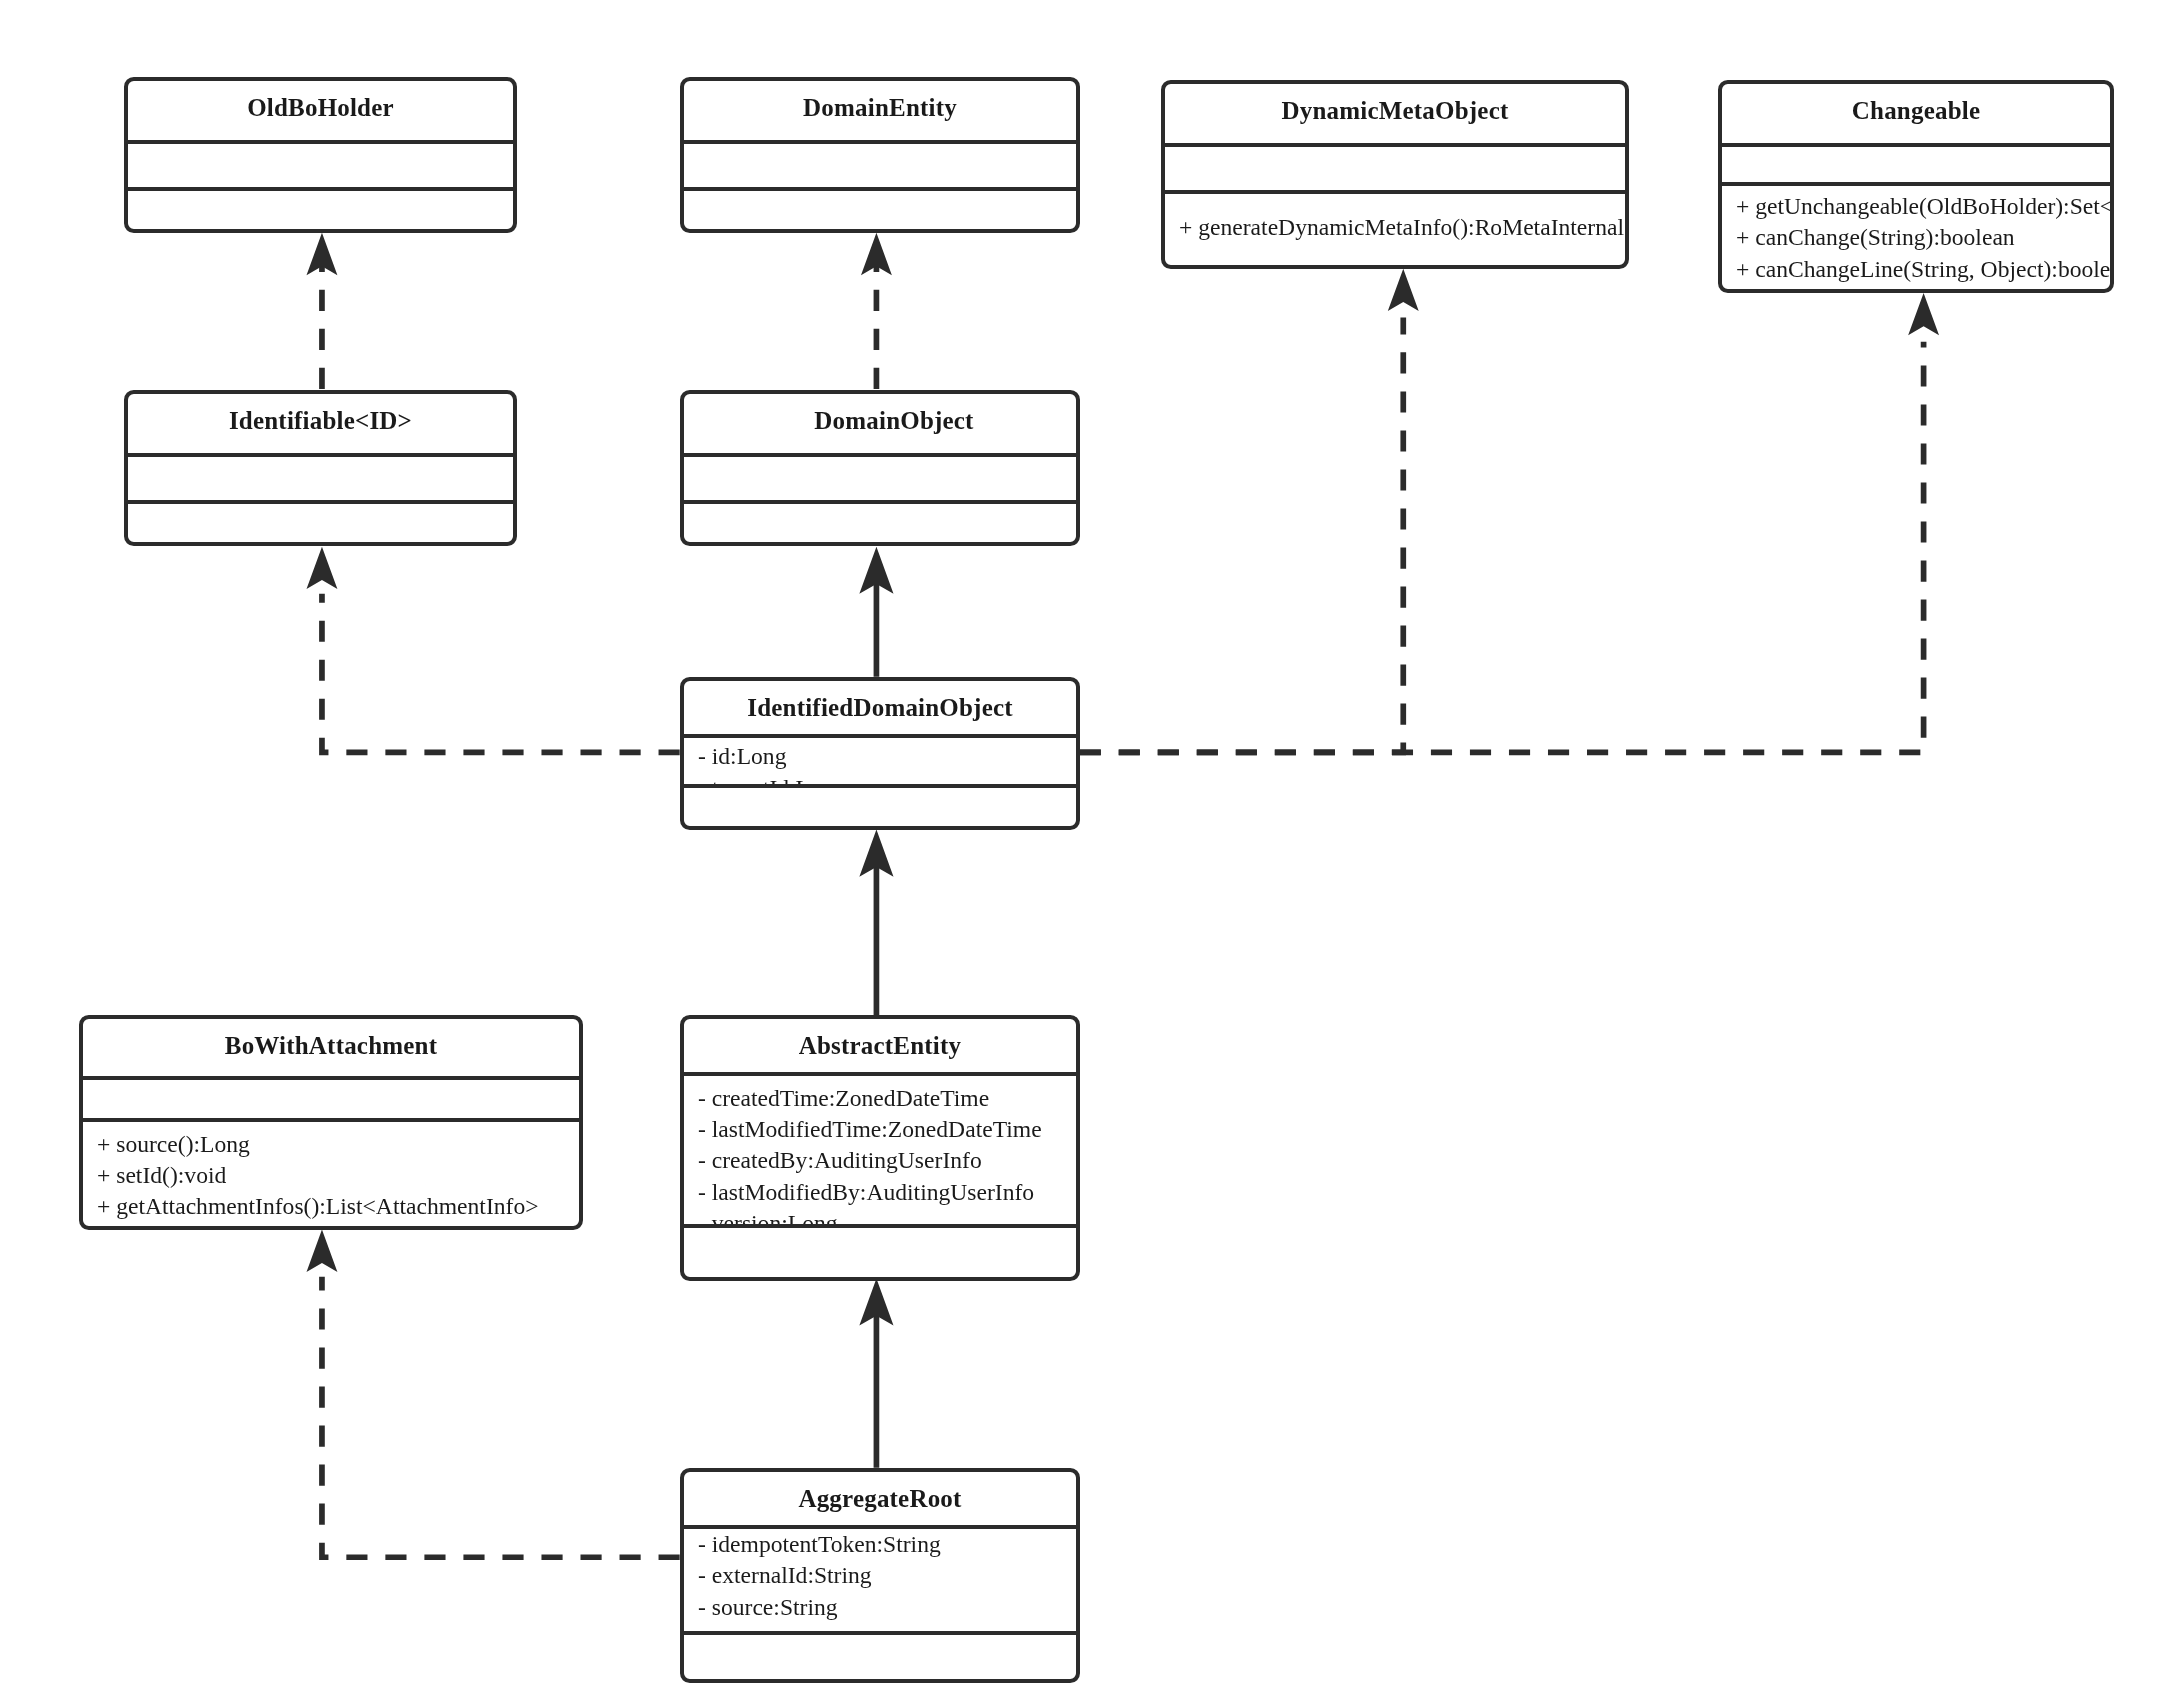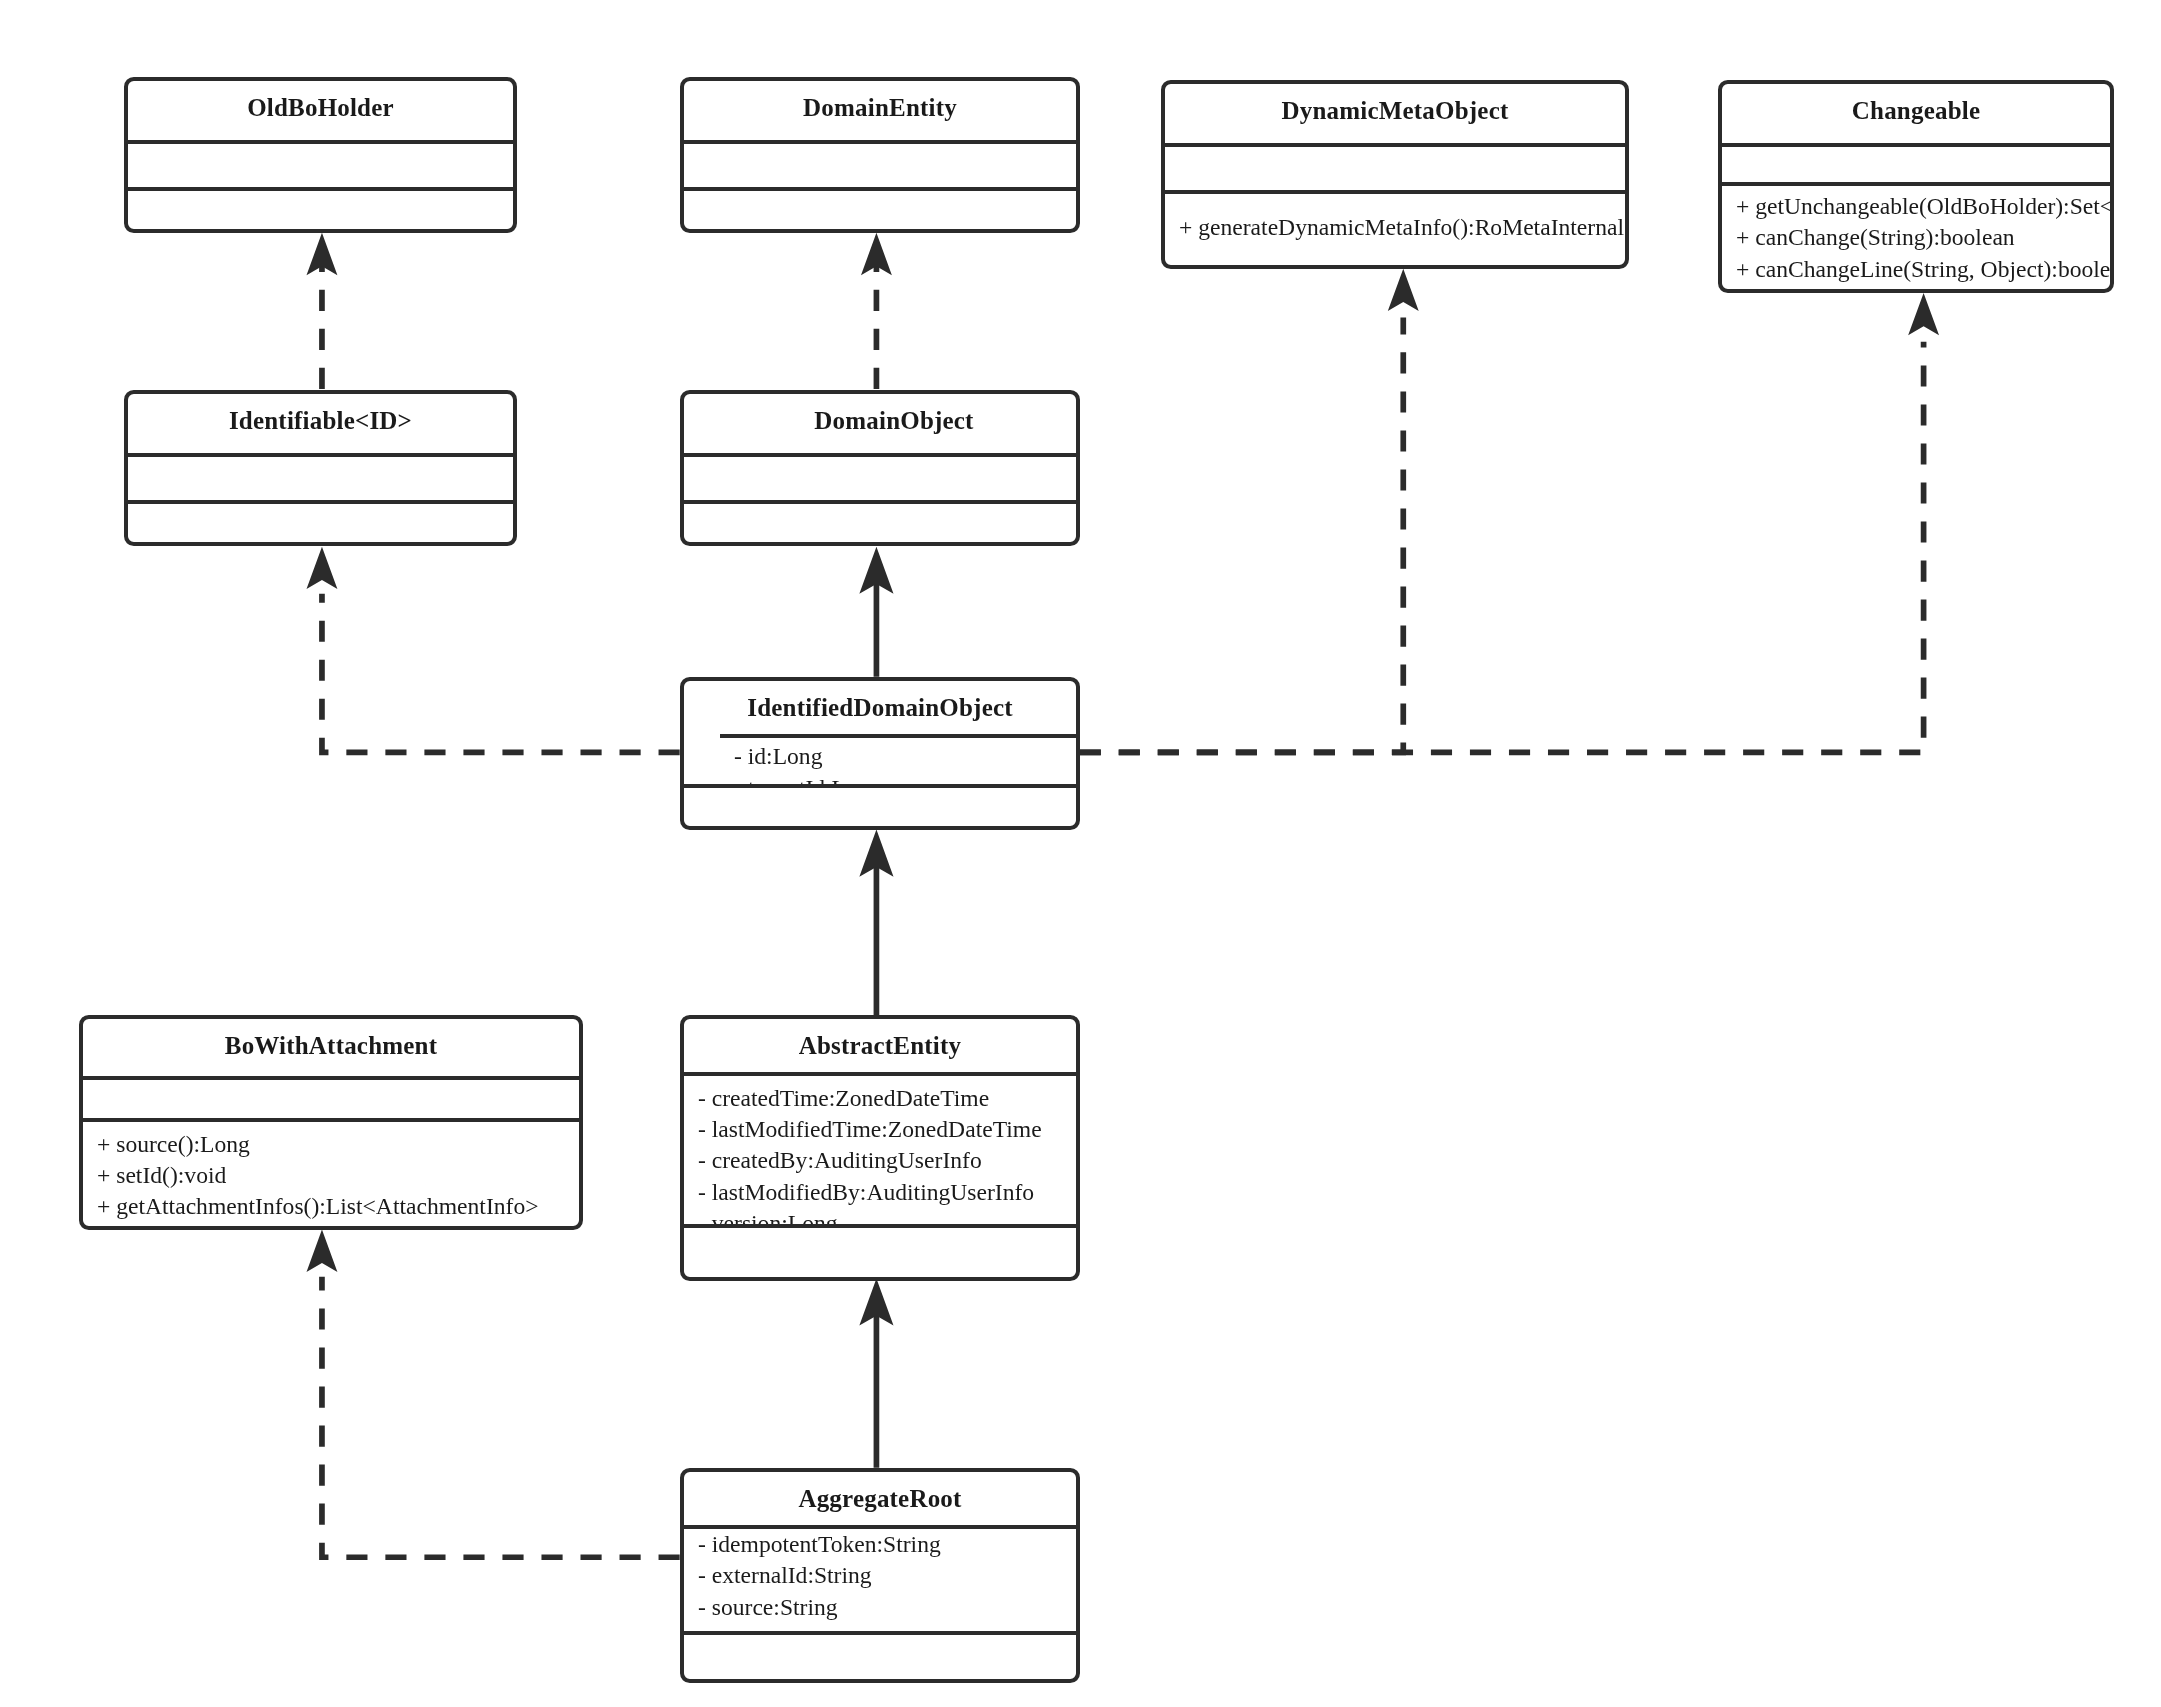--- a/index.html
+++ b/index.html
@@ -157,21 +157,21 @@
   </div>
 
   <div class="uml-box" style="left:680px; top:390px; width:400px; height:156px;">
     <div class="compartment cls-title" style="height:59px;padding-left:28px;">DomainObject</div>
     <div class="compartment divider empty-comp" style="height:47px;"></div>
     <div class="compartment divider empty-comp" style="height:41px;"></div>
   </div>
 
   <div class="uml-box" style="left:680px; top:677px; width:400px; height:153px;">
     <div class="compartment cls-title" style="height:53px;">IdentifiedDomainObject</div>
-    <div class="compartment divider member-list" style="height:50px; padding-top:3.3px;margin-left:36px;">
+    <div class="compartment divider member-list" style="height:50px; padding-top:3.3px;">
       <div class="member">- id:Long</div>
       <div class="member">- tenantId:Long</div>
     </div>
     <div class="compartment divider empty-comp" style="height:41px;"></div>
   </div>
 
   <div class="uml-box" style="left:79px; top:1015px; width:504px; height:215px;">
     <div class="compartment cls-title" style="height:57px;">BoWithAttachment</div>
     <div class="compartment divider empty-comp" style="height:42px;"></div>
     <div class="compartment divider member-list" style="height:108px; padding-top:6.5px;">

